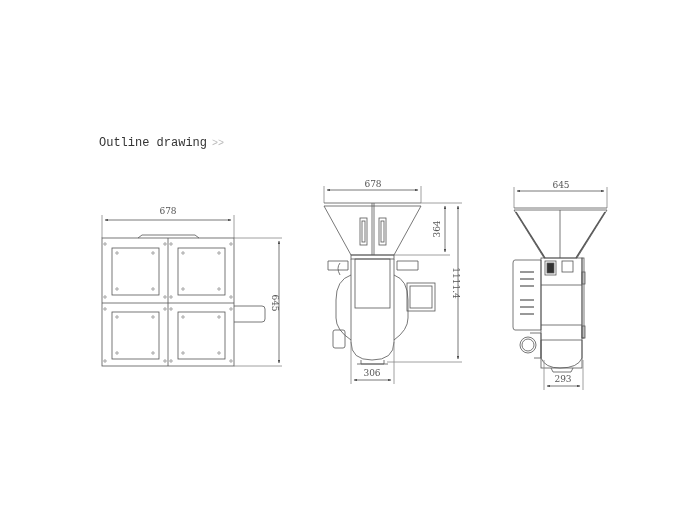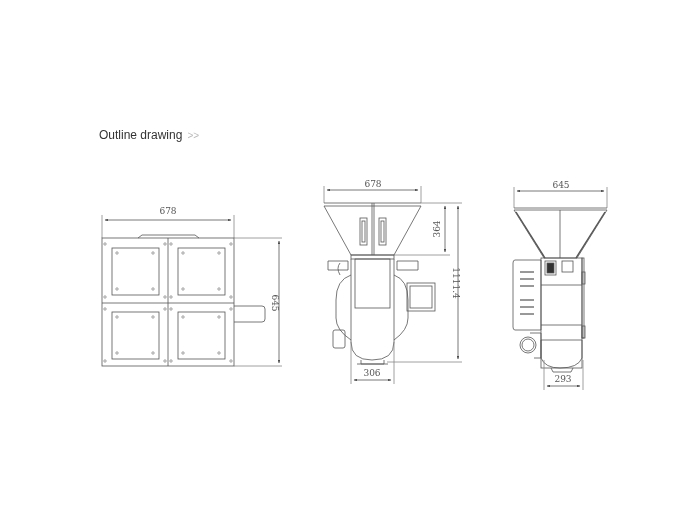--- a/index.html
+++ b/index.html
@@ -1,17 +1,17 @@
 <!DOCTYPE html>
 <html><head>
   <meta charset="utf-8">
   <style>
     html, body { margin: 0; padding: 0; background: #ffffff; }
     body { width: 680px; height: 510px; position: relative; overflow: hidden; font-family: "Liberation Sans", sans-serif; }
-    .title { position: absolute; left: 99px; top: 128px; font-size: 12px; color: #333333; white-space: nowrap; }
+    .title { position: absolute; left: 99px; top: 136px; font-size: 12px; color: #333333; white-space: nowrap; font-family: Liberation Mono, monospace; }
     .title .arrows { color: #bbbbbb; margin-left: 5px; font-size: 10px; }
     svg.drawing { position: absolute; left: 0; top: 0; }
     .dim { font-family: "DejaVu Serif", serif; font-size: 9px; fill: #555555; }
   </style>
 </head>
 <body>
 
 <div class="title">
   <span>Outline drawing</span><span class="arrows">&gt;&gt;</span>
 </div>

